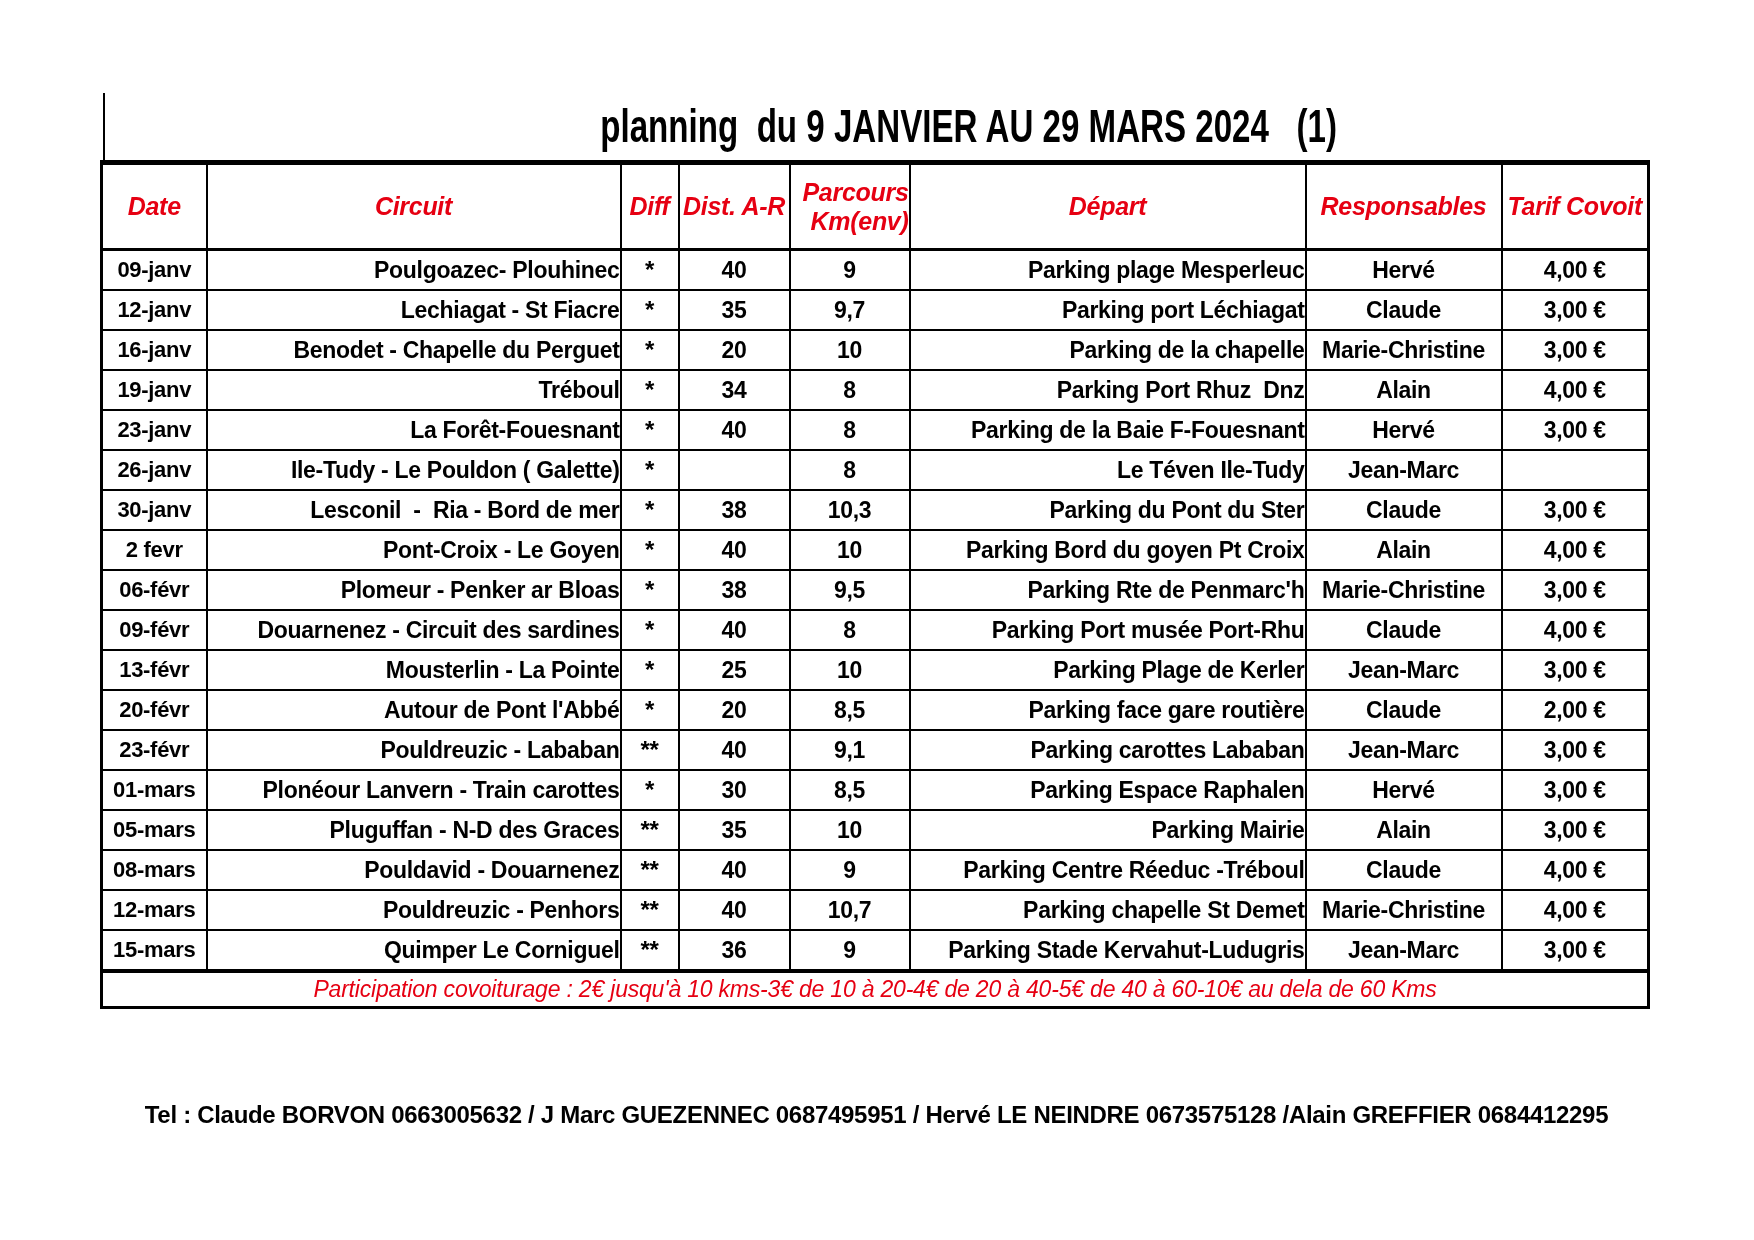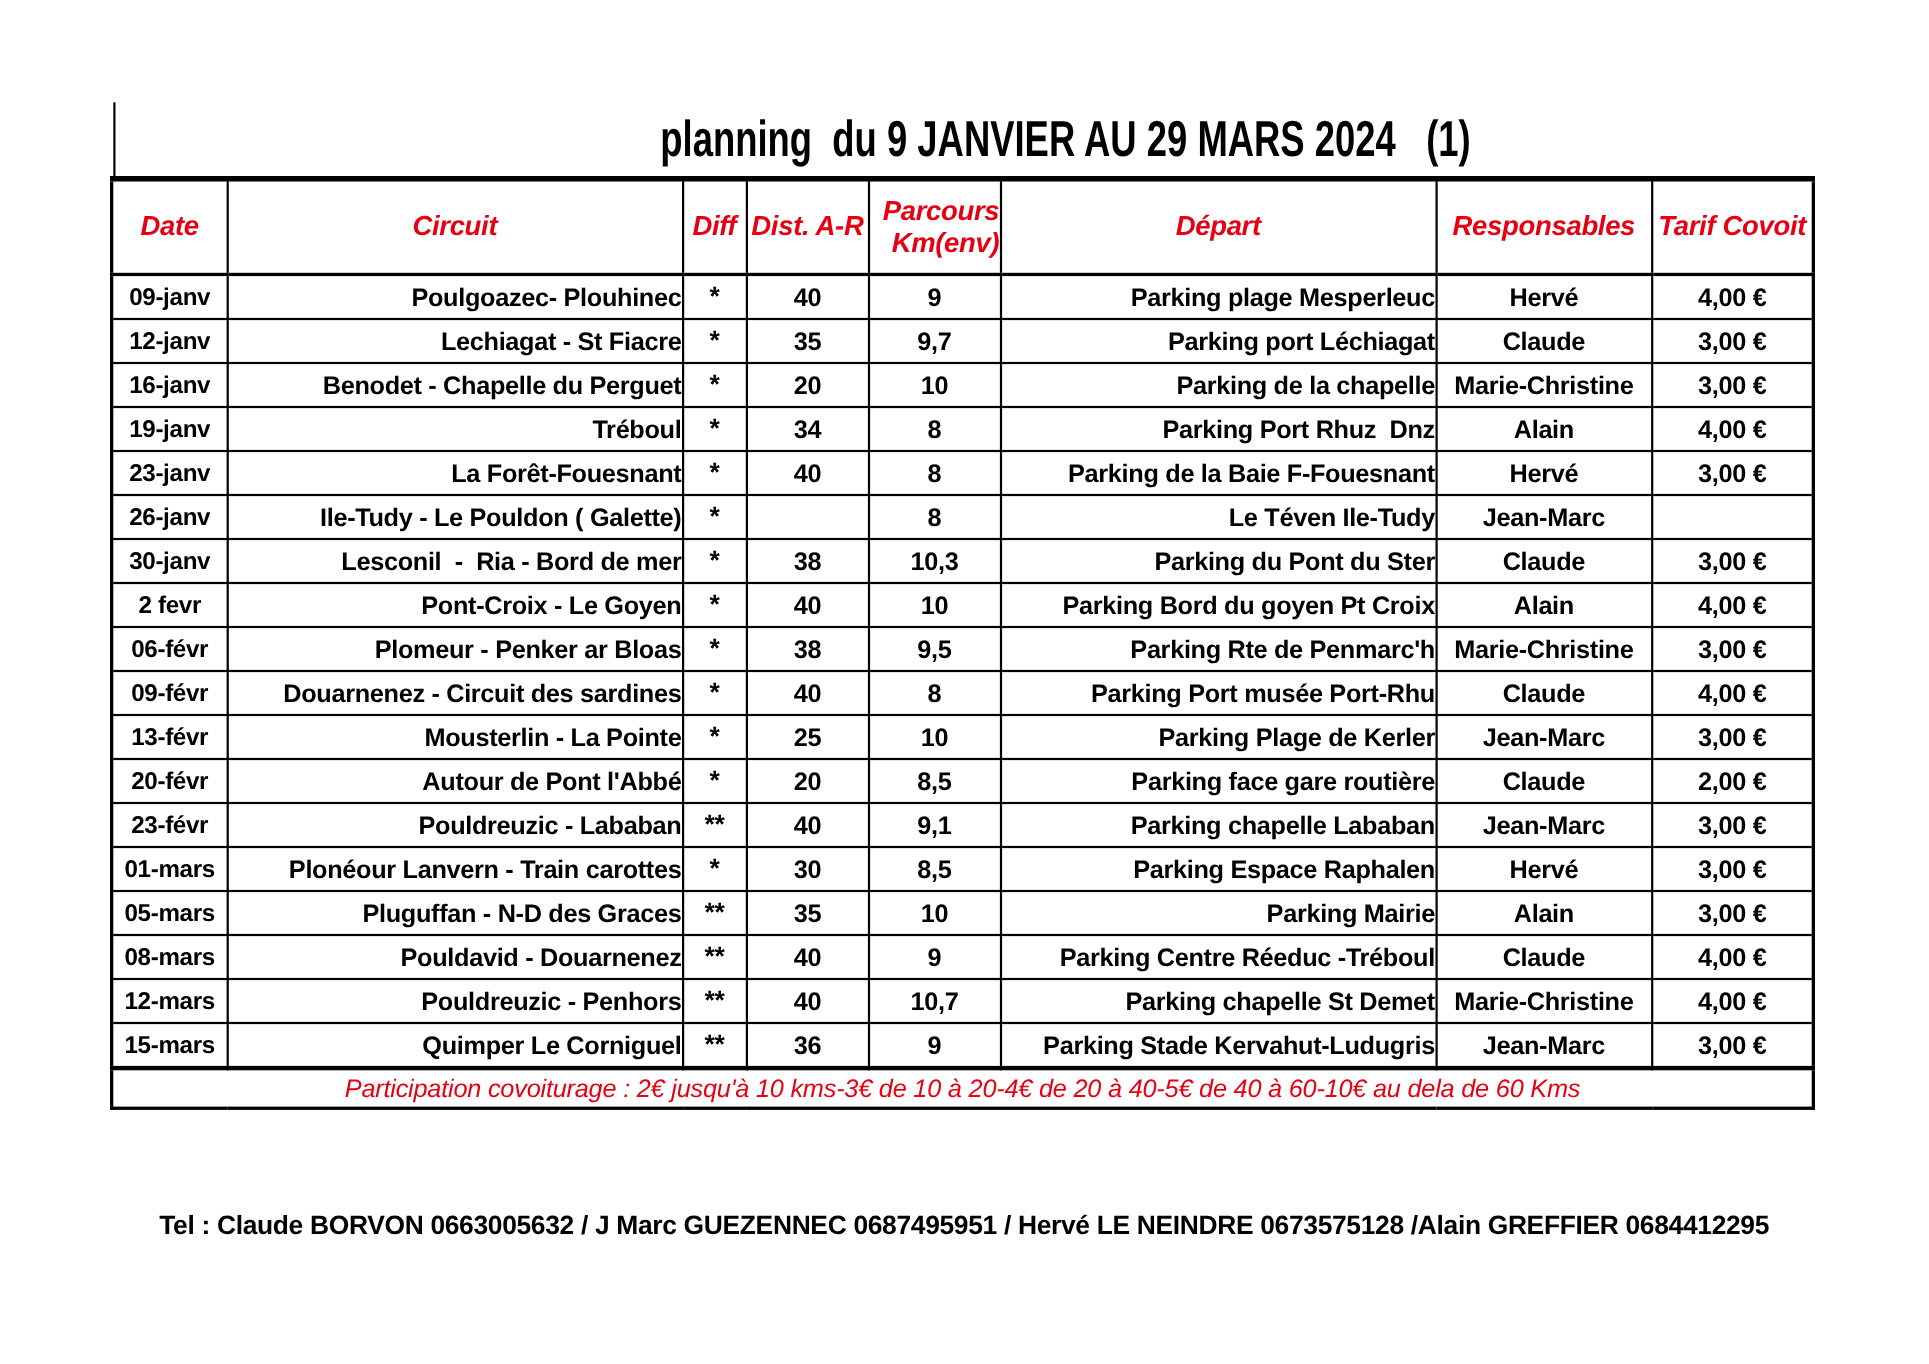--- a/index.html
+++ b/index.html
@@ -220,21 +220,21 @@
           <td class="col-depart align-left">Parking face gare routière</td>
           <td class="col-responsable align-center">Claude</td>
           <td class="col-tarif align-center">2,00 €</td>
         </tr>
         <tr>
           <td class="col-date align-center">23-févr</td>
           <td class="col-circuit align-left">Pouldreuzic - Lababan</td>
           <td class="col-diff align-center">**</td>
           <td class="col-dist align-center">40</td>
           <td class="col-parcours align-center">9,1</td>
-          <td class="col-depart align-left">Parking chapelle Lababan</td>
+          <td class="col-depart align-left">Parking carottes Lababan</td>
           <td class="col-responsable align-center">Jean-Marc</td>
           <td class="col-tarif align-center">3,00 €</td>
         </tr>
         <tr>
           <td class="col-date align-center">01-mars</td>
           <td class="col-circuit align-left">Plonéour Lanvern - Train carottes</td>
           <td class="col-diff align-center">*</td>
           <td class="col-dist align-center">30</td>
           <td class="col-parcours align-center">8,5</td>
           <td class="col-depart align-left">Parking Espace Raphalen</td>

